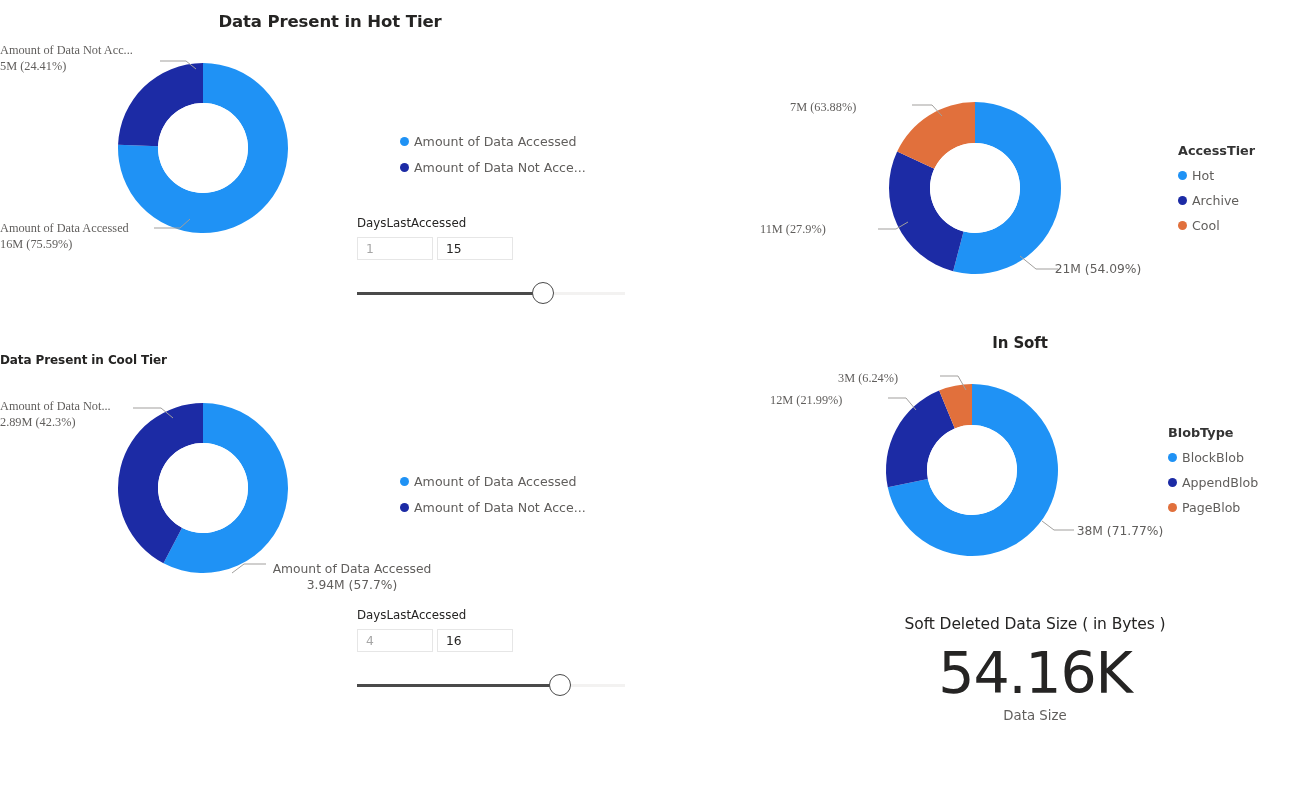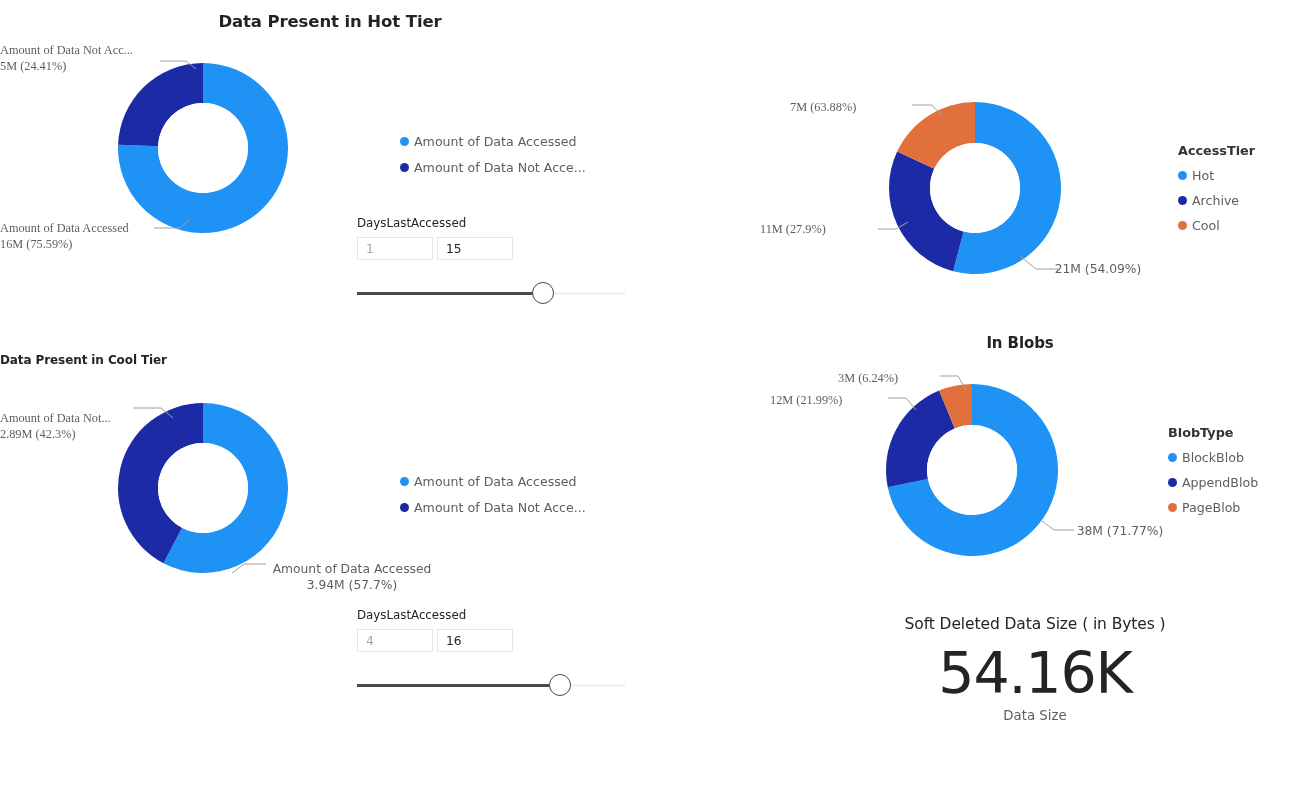--- a/index.html
+++ b/index.html
@@ -218,21 +218,21 @@
       <g>
         <path d="M 45.46215836341601 160.2446614632587 A 85 85 0 0 1 84.99999999999999 0 L 84.99999999999999 40 A 45 45 0 0 0 64.06820148651435 124.83540900996047 Z" fill="#1c2ba5"></path>
       </g>
       <circle cx="85" cy="85" r="45" fill="#ffffff"></circle>
     </svg>
   </div>
 
   <svg class="leader" style="left:133px; top:395px; width:50px; height:24px;">
     <path d="M 0 13 L 28 13 L 40 23"></path>
   </svg>
-  <div class="dlabel right" style="left:0; top:410px; width:132px;">
+  <div class="dlabel right" style="left:0; top:398px; width:132px;">
     <div>Amount of Data Not...</div>
     <div>2.89M (42.3%)</div>
   </div>
 
   <svg class="leader" style="left:230px; top:558px; width:40px; height:20px;">
     <path d="M 36 6 L 14 6 L 2 15"></path>
   </svg>
   <div class="dlabel left" style="left:252px; top:561px; width:200px;">
     <div>Amount of Data Accessed</div>
     <div>3.94M (57.7%)</div>
@@ -306,21 +306,21 @@
     <div class="legend-item compact">
       <span class="legend-dot" style="background:#1c2ba5;"></span>
       <span>Archive</span>
     </div>
     <div class="legend-item compact">
       <span class="legend-dot" style="background:#e1703c;"></span>
       <span>Cool</span>
     </div>
   </div>
 
-  <div class="viz-title title-blobs">In Blobs</div>
+  <div class="viz-title title-blobs">In Soft</div>
 
   <div class="donut-wrap" style="left:886px; top:384px;">
     <svg width="172" height="172" viewBox="0 0 172 172">
 
       <g>
         <path d="M 86 0 A 86 86 0 1 1 1.7649894016743417 103.33386827860313 L 41.92354096599239 95.07004735508303 A 45 45 0 1 0 86 41 Z" fill="#1f92f5"></path>
       </g>
 
       <g>
         <path d="M 1.7649894016743417 103.33386827860313 A 86 86 0 0 1 53.139153503860776 6.525697439001235 L 68.80537101946203 44.41460912505879 A 45 45 0 0 0 41.92354096599239 95.07004735508303 Z" fill="#1c2ba5"></path>

